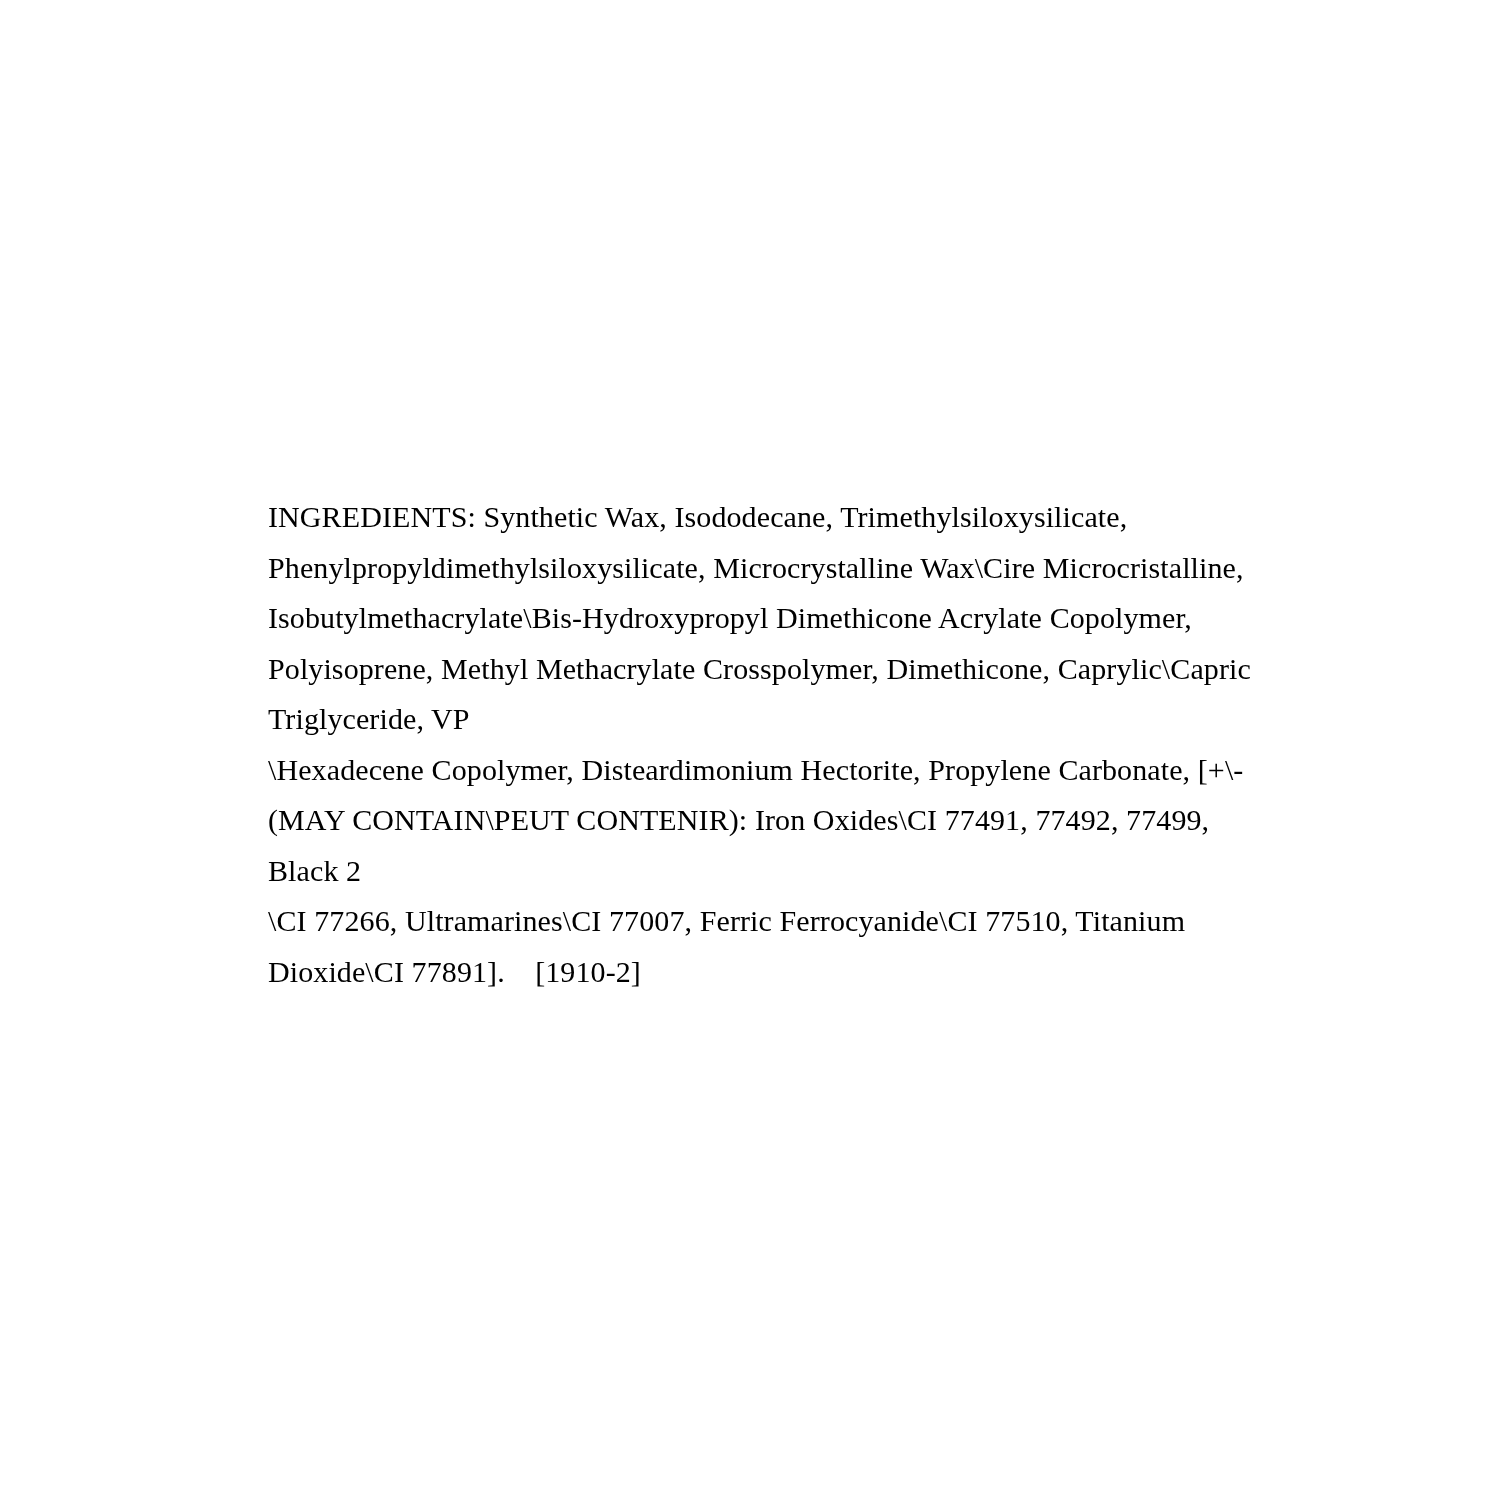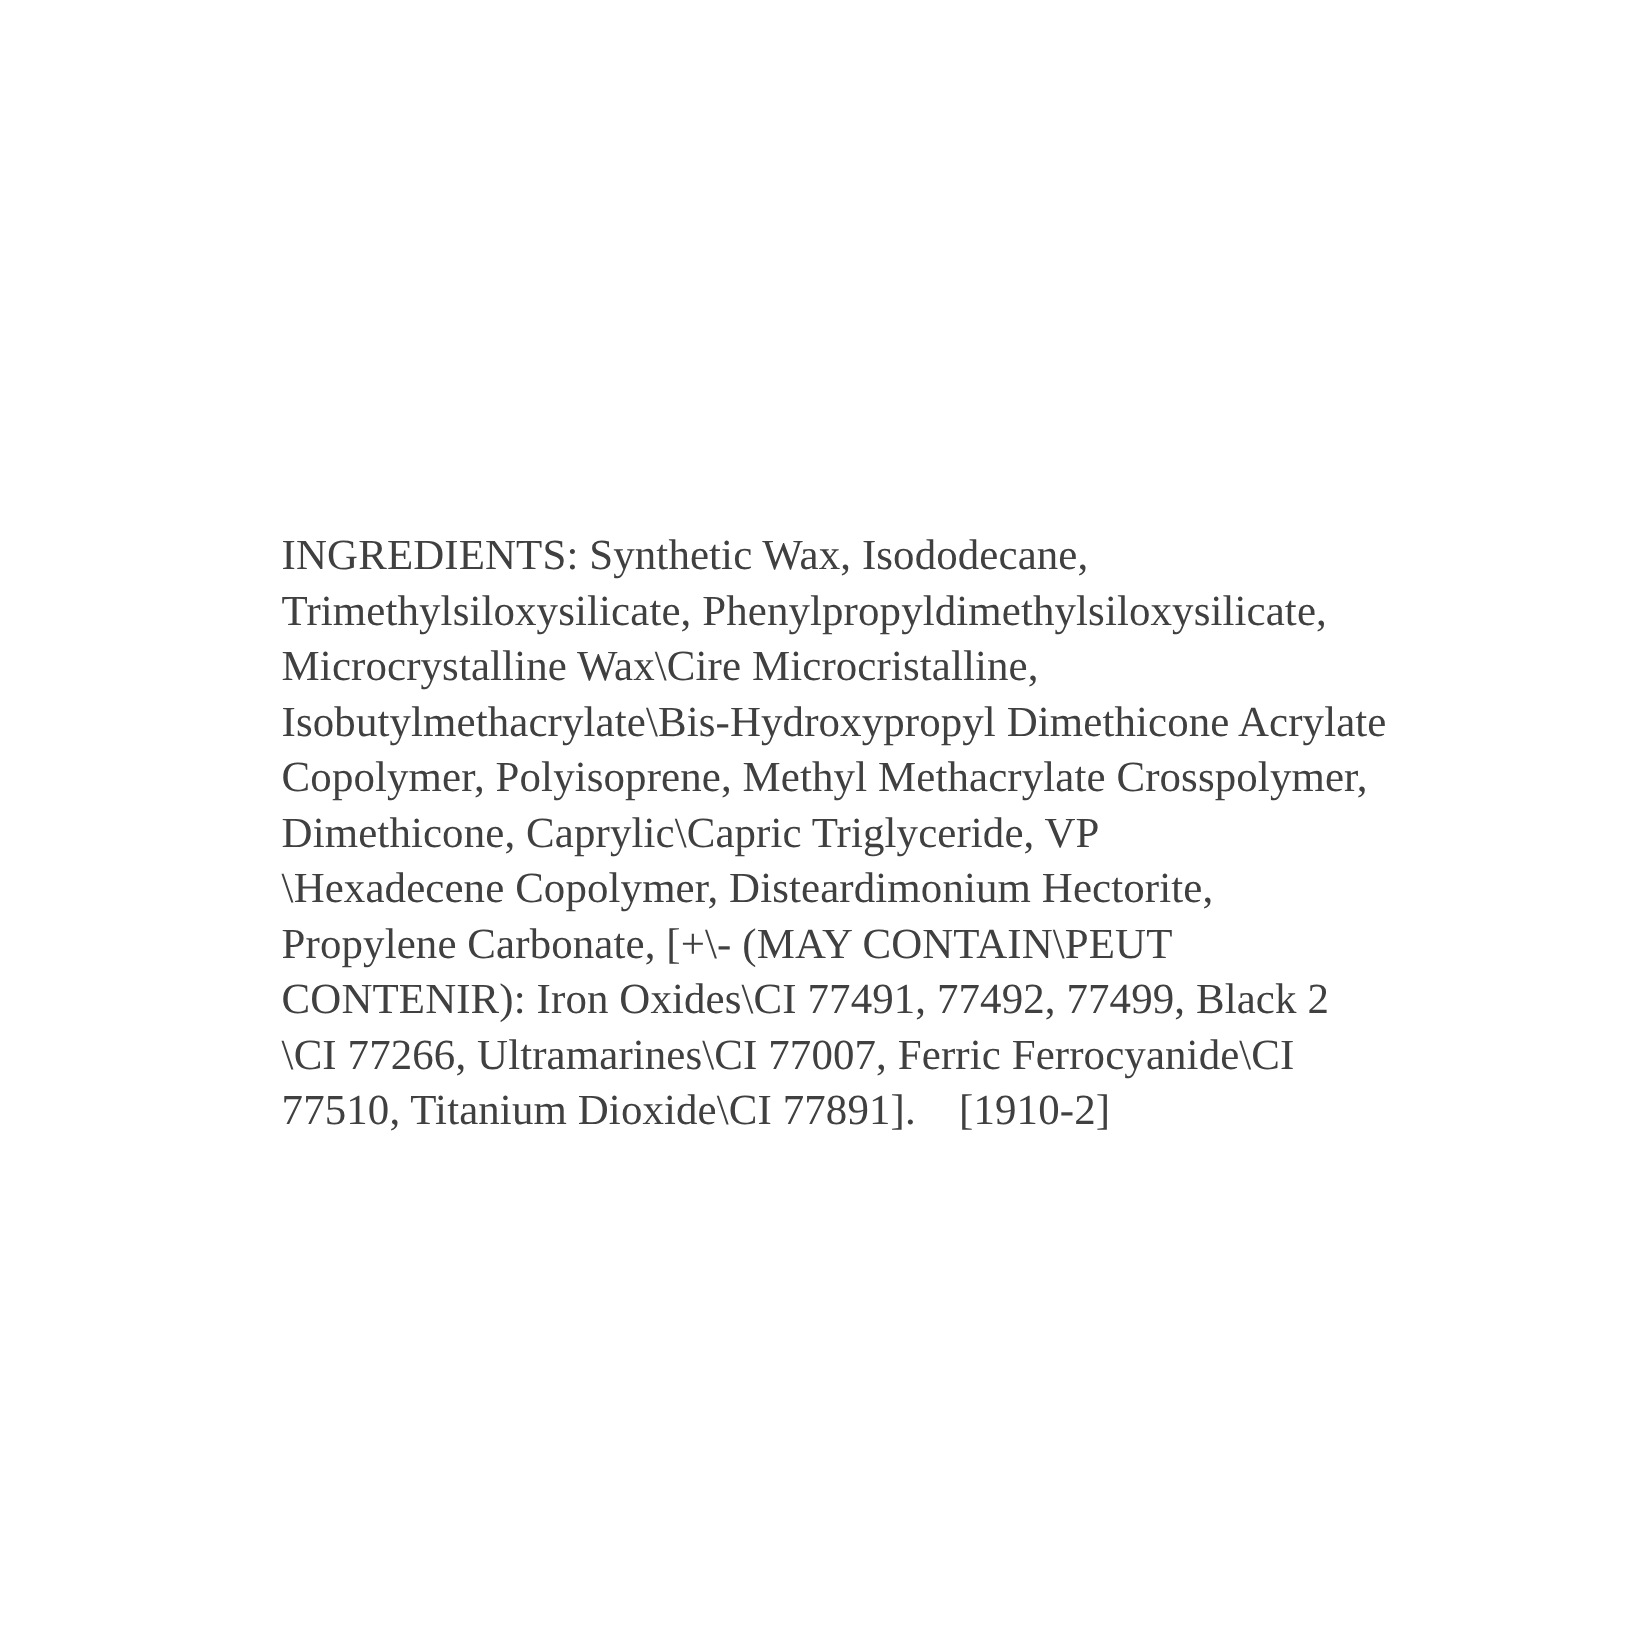--- a/index.html
+++ b/index.html
@@ -15,25 +15,25 @@
     overflow: hidden;
     font-family: "Liberation Serif", "DejaVu Serif", serif;
   }
   .ingredients-block {
     position: absolute;
     left: 256px;
     top: 480px;
     width: 1010px;
   }
   .ingredients-text {
-    margin: 0;
+    margin: 12px;
     font-family: "Liberation Serif", "DejaVu Serif", serif;
-    font-size: 39px;
+    font-size: 30px;
     line-height: 50.5px;
-    color: #404040;
+    color: #000000;
     text-align: left;
     white-space: pre-wrap;
     letter-spacing: 0.1px;
     font-weight: 400;
   }
 </style>
 </head>
 <body>
 
 <div class="page">

